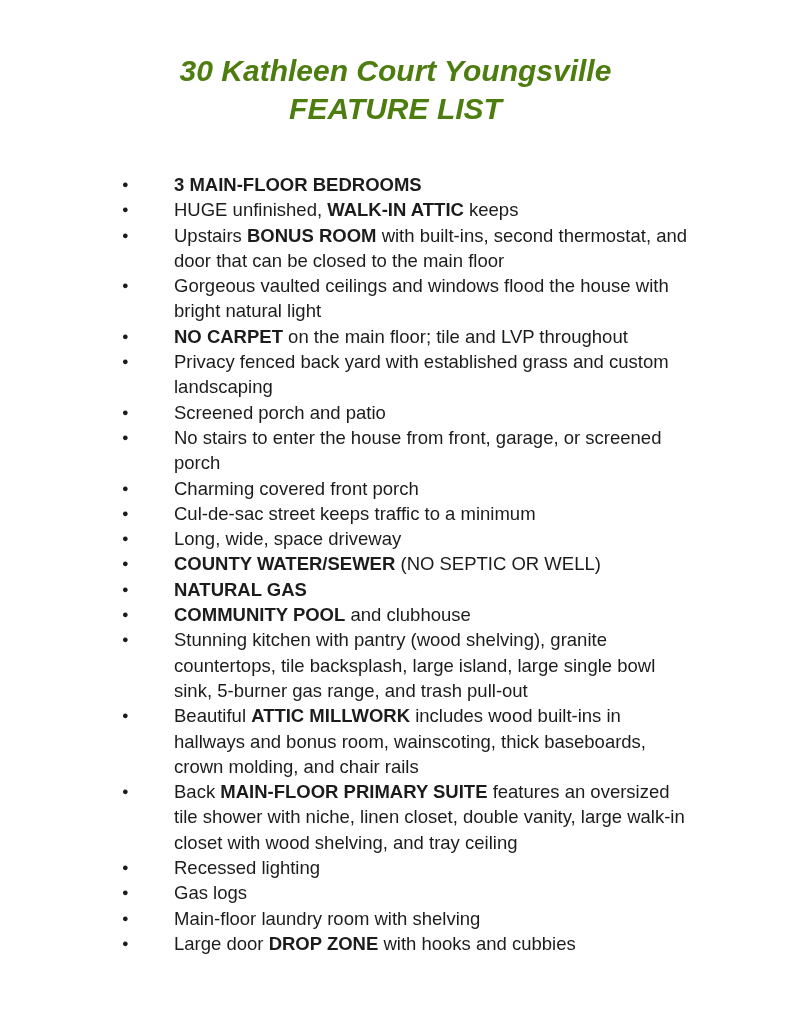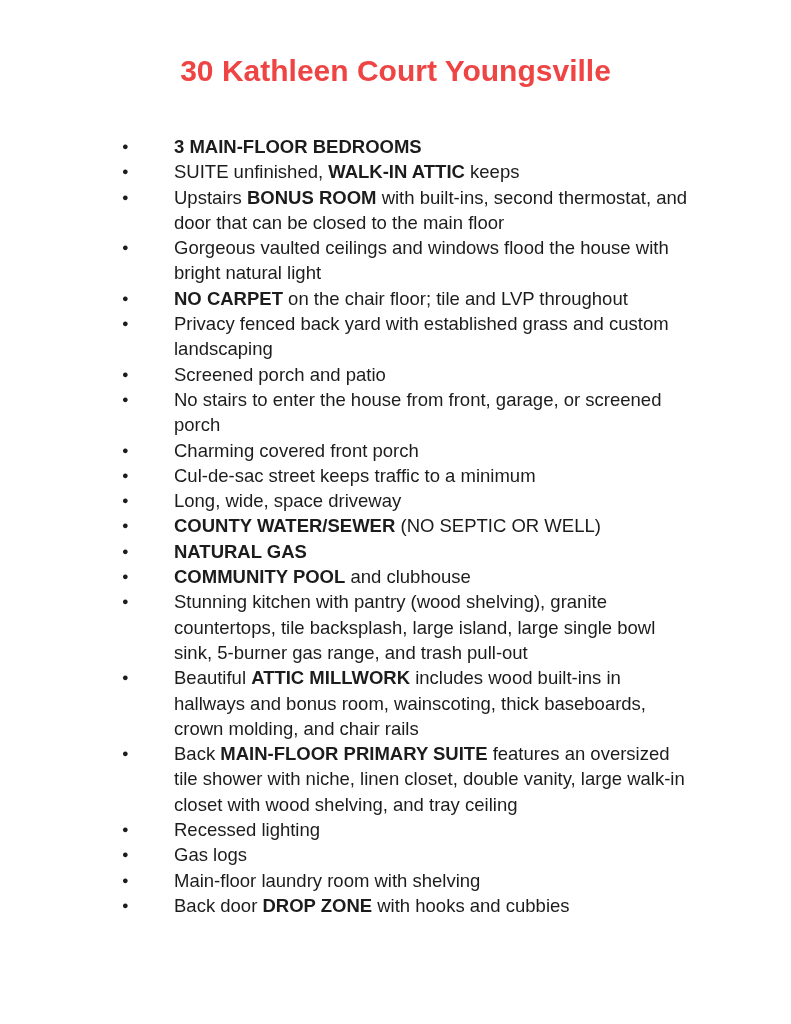--- a/index.html
+++ b/index.html
@@ -51,43 +51,44 @@
     margin-left: 32px;
   }
   .feature-item .content b {
     font-weight: 700;
   }
 </style>
 </head>
 <body>
 
 <div class="page">
-  <h1 class="doc-title" style="color: #ef4444;">
+  <h1 class="doc-title" style="color: #4d7c0f; font-style: italic;">
     <div>30 Kathleen Court Youngsville</div>
+    <div>FEATURE LIST</div>
   </h1>
   <ul class="feature-list">
       <li class="feature-item">
         <span class="bullet">●</span>
         <span class="content"><b>3 MAIN-FLOOR BEDROOMS</b></span>
       </li>
       <li class="feature-item">
         <span class="bullet">●</span>
-        <span class="content"><span>SUITE unfinished, </span><b>WALK-IN ATTIC</b><span> keeps</span></span>
+        <span class="content"><span>HUGE unfinished, </span><b>WALK-IN ATTIC</b><span> keeps</span></span>
       </li>
       <li class="feature-item">
         <span class="bullet">●</span>
         <span class="content"><span>Upstairs </span><b>BONUS ROOM</b><span> with built-ins, second thermostat, and door that can be closed to the main floor</span></span>
       </li>
       <li class="feature-item">
         <span class="bullet">●</span>
         <span class="content"><span>Gorgeous vaulted ceilings and windows flood the house with bright natural light</span></span>
       </li>
       <li class="feature-item">
         <span class="bullet">●</span>
-        <span class="content"><b>NO CARPET</b><span> on the chair floor; tile and LVP throughout</span></span>
+        <span class="content"><b>NO CARPET</b><span> on the main floor; tile and LVP throughout</span></span>
       </li>
       <li class="feature-item">
         <span class="bullet">●</span>
         <span class="content"><span>Privacy fenced back yard with established grass and custom landscaping</span></span>
       </li>
       <li class="feature-item">
         <span class="bullet">●</span>
         <span class="content"><span>Screened porch and patio</span></span>
       </li>
       <li class="feature-item">
@@ -137,16 +138,16 @@
       <li class="feature-item">
         <span class="bullet">●</span>
         <span class="content"><span>Gas logs</span></span>
       </li>
       <li class="feature-item">
         <span class="bullet">●</span>
         <span class="content"><span>Main-floor laundry room with shelving</span></span>
       </li>
       <li class="feature-item">
         <span class="bullet">●</span>
-        <span class="content"><span>Back door </span><b>DROP ZONE</b><span> with hooks and cubbies</span></span>
+        <span class="content"><span>Large door </span><b>DROP ZONE</b><span> with hooks and cubbies</span></span>
       </li>
     </ul>
 </div>
 
 </body></html>

